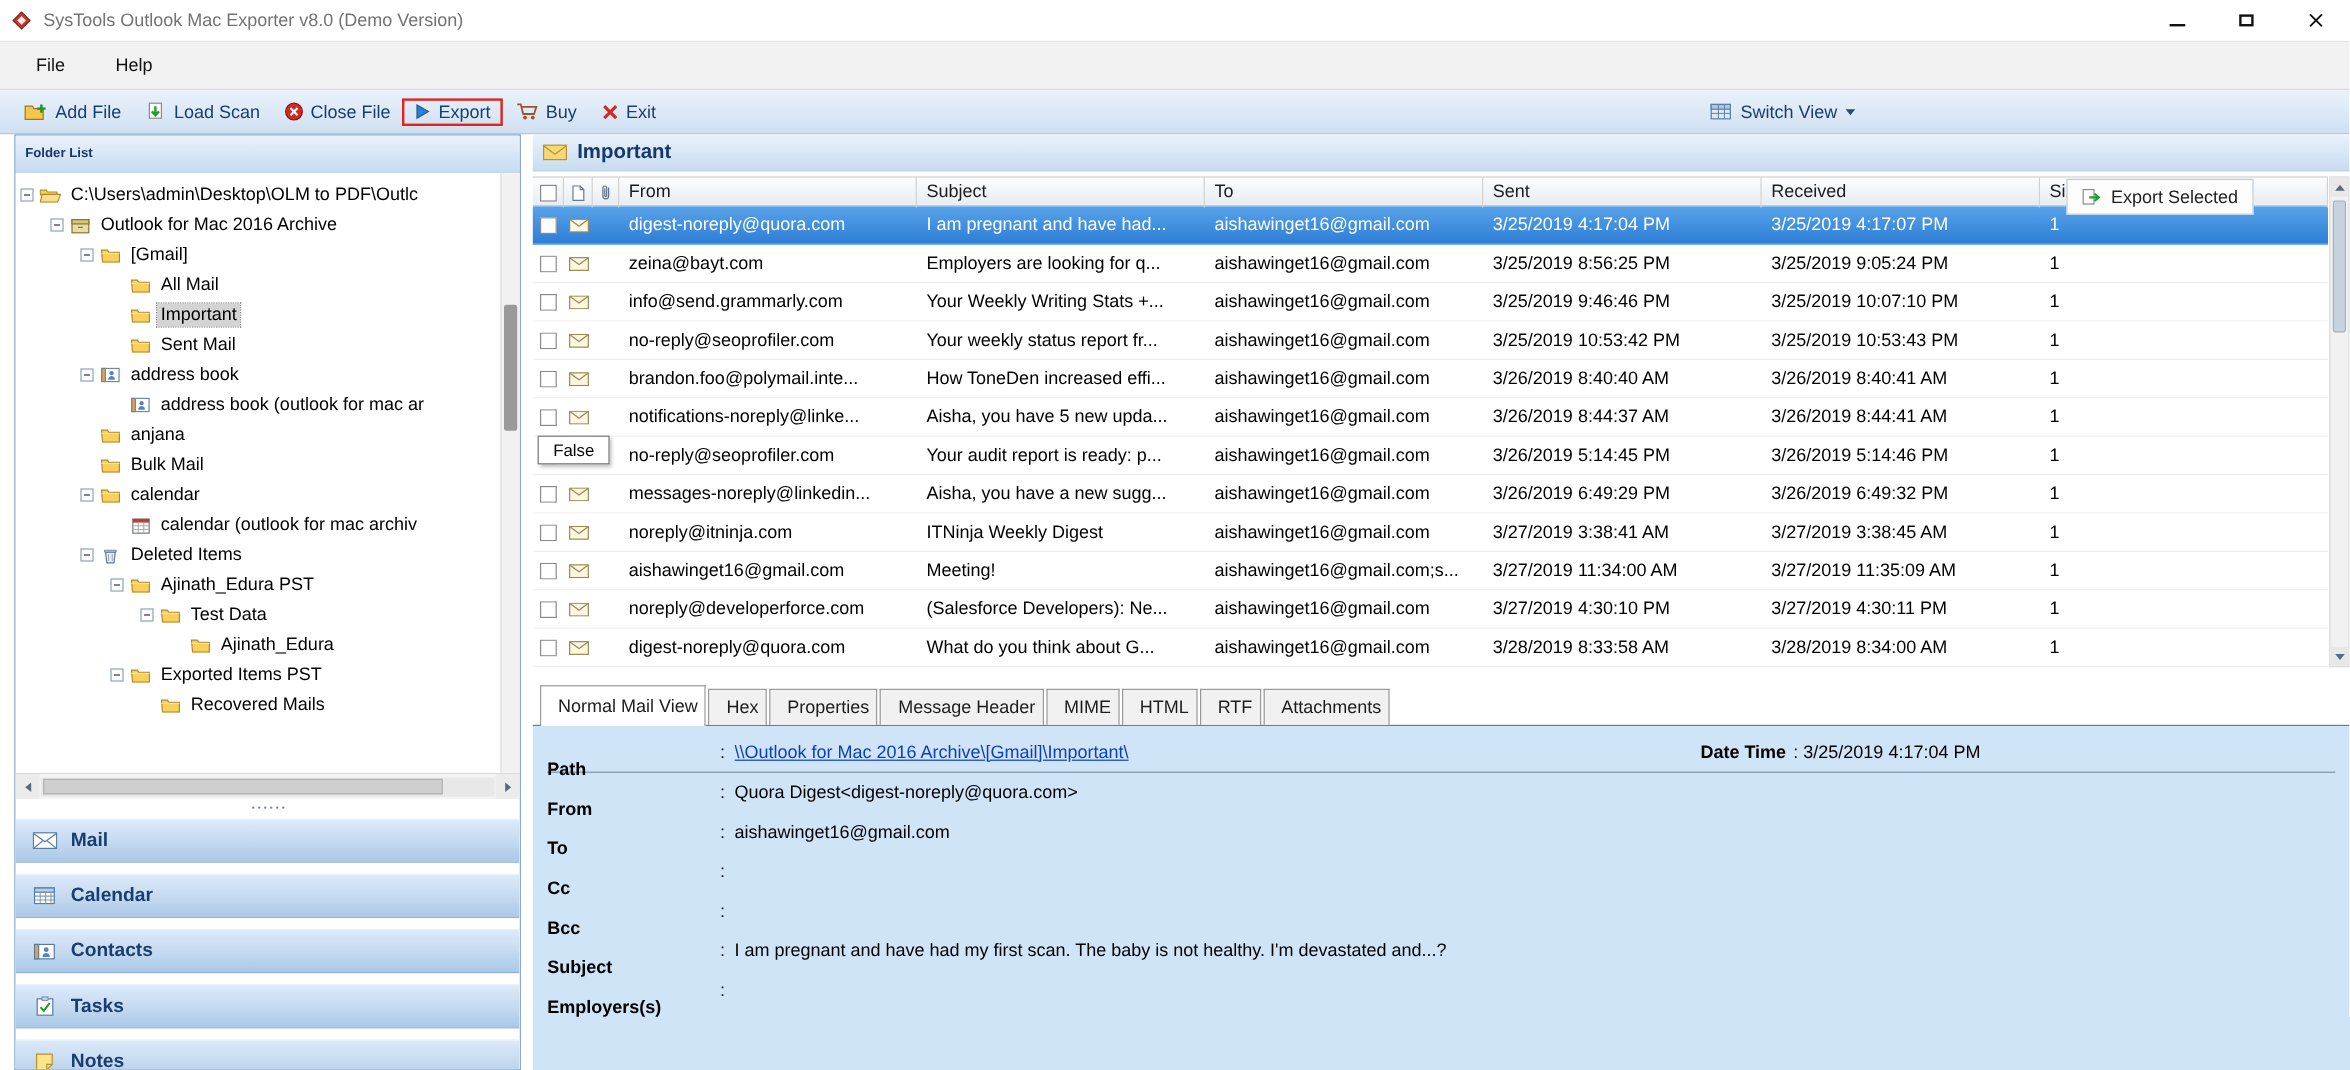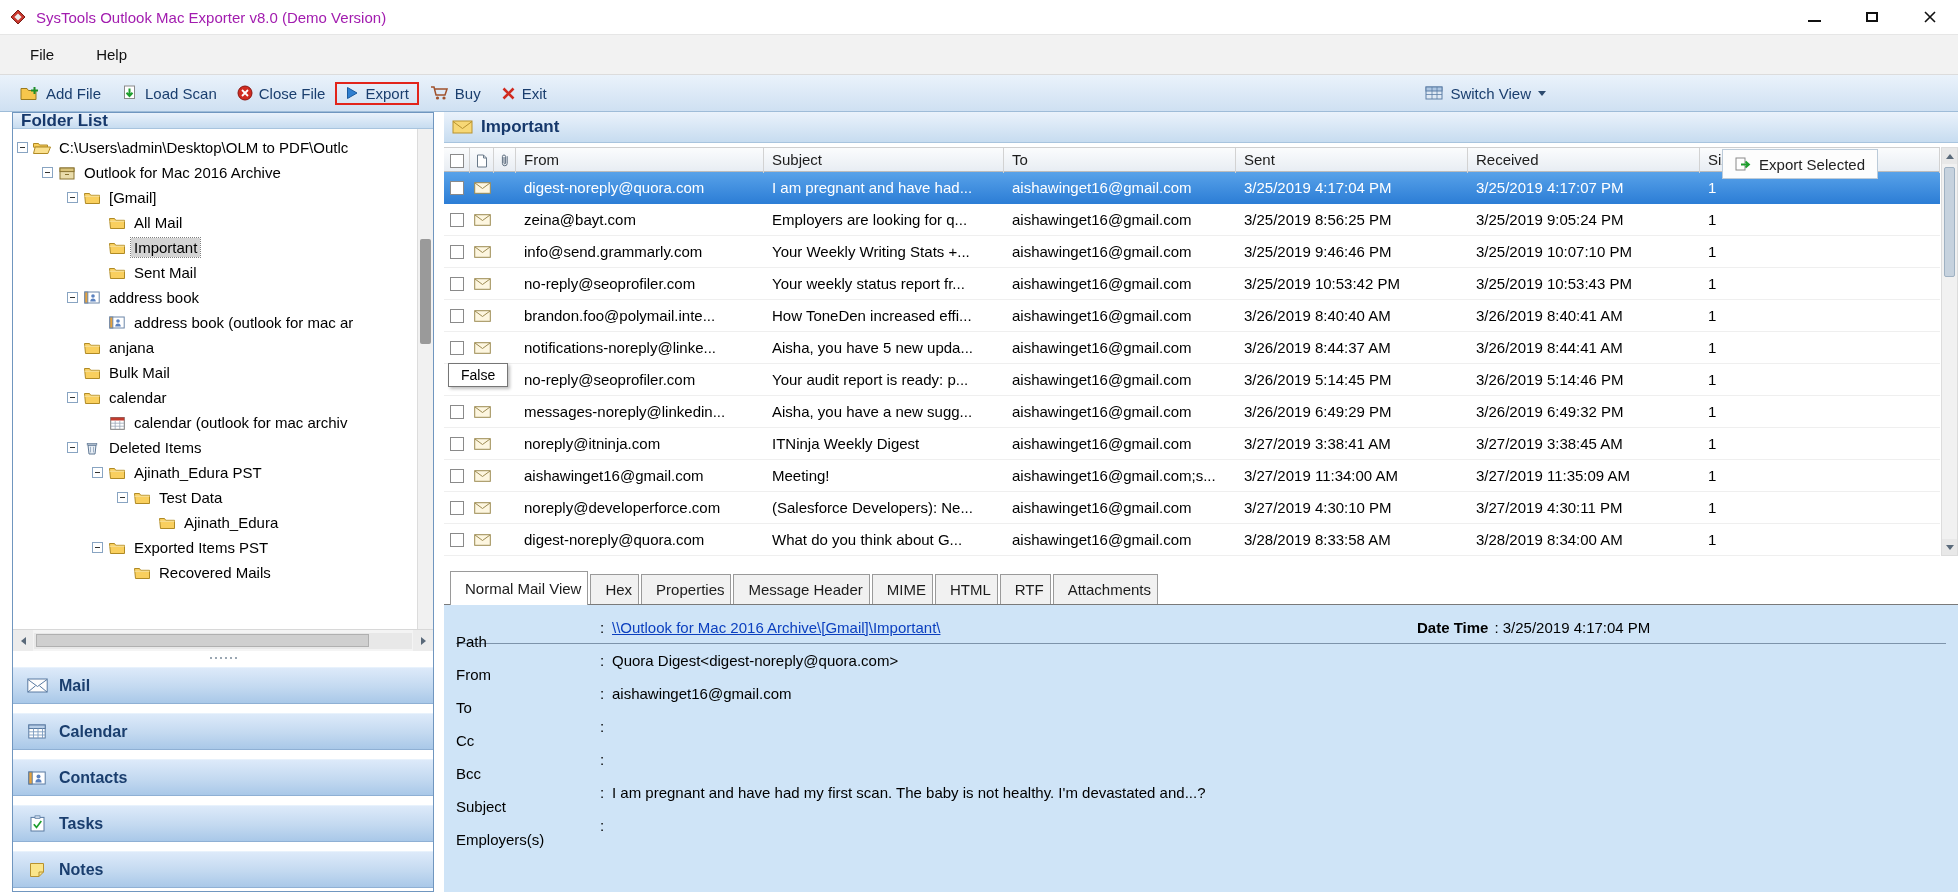--- a/index.html
+++ b/index.html
@@ -5,39 +5,39 @@
   * { box-sizing: border-box; margin: 0; padding: 0; }
   html,body { width:1958px; height:892px; }
   body {
     font-family: "Liberation Sans", "DejaVu Sans", sans-serif;
     background:#fff; color:#000; overflow:hidden; position:relative;
     font-size:15px;
   }
   
   .titlebar { height:35px; background:#fff; display:flex; align-items:center; padding:0 14px 0 8px; border-bottom:1px solid #e6e6e6; }
   .app-icon { width:20px; height:20px; margin-right:8px; display:inline-flex; }
-  .title-text { font-size:15px; color:#a21caf; }
+  .title-text { font-size:15px; color:#737373; }
   .win-controls { margin-left:auto; display:flex; align-items:center; gap:42px; padding-right:6px; }
   .win-btn { width:16px; height:16px; display:inline-flex; align-items:center; justify-content:center; cursor:default; }
   .wc-min-bar { width:13px; height:2px; background:#111; margin-top:8px; }
   .wc-max-box { width:12px; height:10px; border:2px solid #111; }
   
   .menubar { height:40px; background:#f2f2f2; border-bottom:1px solid #dcdcdc; display:flex; align-items:center; padding-left:22px; gap:26px; }
   .menu-item { font-size:15px; color:#111; padding:4px 8px; }
   
   .toolbar { height:37px; background:linear-gradient(#eaf2fb,#cfe0f2); border-bottom:1px solid #9ebcd8; display:flex; align-items:center; padding-left:10px; position:relative; }
   .tbtn { display:flex; align-items:center; gap:6px; padding:3px 10px; color:#1a3e6e; font-size:15px; cursor:default; }
   .tbtn.highlighted { border:2px solid #e2241a; padding:1px 8px; }
   .ticon { display:inline-flex; align-items:center; }
   .switch-view { position:absolute; right:402px; top:0; height:100%; display:flex; align-items:center; gap:7px; color:#1a3e6e; padding:0 10px; }
   
   .main { position:absolute; top:112px; left:0; right:0; bottom:0; display:flex; background:#fff; }
   
   .left-panel { width:422px; margin-left:12px; border:1px solid #7096bf; display:flex; flex-direction:column; background:#fff; }
-  .panel-header { height:16px; background:linear-gradient(#eaf2fb,#c7dcf0); border-bottom:1px solid #a8c4de; display:flex; align-items:center; padding-left:8px; color:#16386b; font-weight:bold; font-size:17px; }
+  .panel-header { height:31px; background:linear-gradient(#eaf2fb,#c7dcf0); border-bottom:1px solid #a8c4de; display:flex; align-items:center; padding-left:8px; color:#16386b; font-weight:bold; font-size:11px; }
   .tree-viewport { height:500px; position:relative; overflow:hidden; background:#fff; padding-top:6px; }
   .tree { padding-right:18px; }
   .tree-row { height:25px; display:flex; align-items:center; gap:5px; white-space:nowrap; overflow:hidden; font-size:15px; cursor:default; }
   .expander { width:11px; height:11px; flex:0 0 11px; position:relative; }
   .expander.minus { border:1px solid #88a4c2; background:#fff; }
   .expander.minus::before { content:""; position:absolute; left:2px; right:2px; top:4px; height:1px; background:#333; }
   .expander.blank { visibility:hidden; }
   .node-icon { display:inline-flex; width:18px; justify-content:center; flex:0 0 18px; }
   .tree-label { padding:1px 3px; }
   .tree-row.selected .tree-label { background:#d4d4d4; outline:1px dotted #808080; }
@@ -73,21 +73,21 @@
   .list-vscroll .vthumb { position:absolute; left:2px; right:2px; top:3px; height:110px; background:#c6d2de; border:1px solid #9fb1c2; border-radius:2px; }
   .false-tooltip { position:absolute; left:4px; top:220px; background:#fff; border:1px solid #767676; padding:3px 12px; font-size:14px; box-shadow:2px 2px 3px rgba(0,0,0,0.25); z-index:8; }
   
   .detail-tabs { height:40px; background:#fff; border-bottom:1px solid #7a7a7a; display:flex; align-items:flex-end; padding-left:6px; }
   .tab { border:1px solid #9a9a9a; border-bottom:none; background:#f1f1f1; padding:6px 6px 6px 14px; margin-right:2px; font-size:15px; color:#1c1c1c; white-space:nowrap; cursor:default; }
   .tab.active { background:#fff; position:relative; top:1px; padding-top:8px; padding-bottom:8px; font-weight:normal; }
   
   .detail-body { flex:1; background:#cfe4f7; padding:6px 0 0 12px; overflow:hidden; }
   .field-row { display:flex; align-items:center; height:33px; position:relative; font-size:15px; }
   .field-row.first { border-bottom:1px solid #7d93aa; margin-right:12px; }
-  .f-label { width:144px; font-weight:normal; flex:0 0 144px;margin-top:28px; }
+  .f-label { width:144px; font-weight:bold; flex:0 0 144px;margin-top:28px; }
   .f-colon { width:12px; flex:0 0 12px; }
   .f-value { white-space:nowrap; overflow:hidden; padding-right:10px; }
   .f-value.link { color:#0b3fbf; text-decoration:underline; }
   .f-extra { position:absolute; left:961px; display:flex; align-items:center; gap:6px; }
   .f-extra-label { font-weight:bold; }
   
   .tri { width:0; height:0; display:inline-block; }
   .tri-down  { border-left:4px solid transparent; border-right:4px solid transparent; border-top:5px solid #2c4a6e; }
   .tri-up-s  { border-left:4px solid transparent; border-right:4px solid transparent; border-bottom:5px solid #5a6a7a; }
   .tri-down-s{ border-left:4px solid transparent; border-right:4px solid transparent; border-top:5px solid #5a6a7a; }

